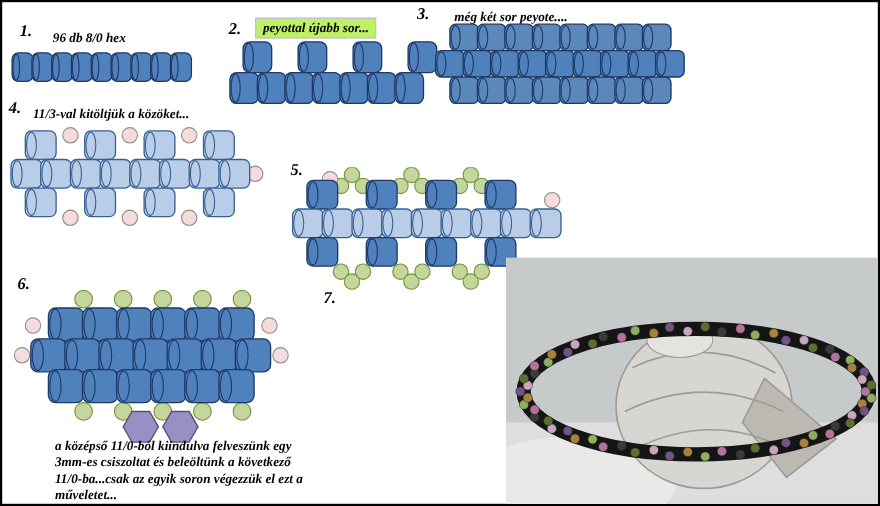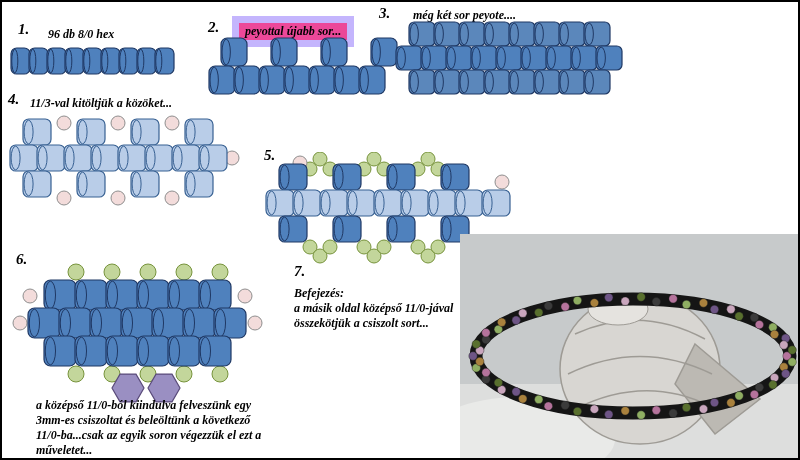--- a/index.html
+++ b/index.html
@@ -3,21 +3,21 @@
 <meta charset="utf-8">
 <style>
   html,body{margin:0;padding:0;background:#fff}
   .canvas{
     position:relative;width:800px;height:460px;background:#ffffff;
     border:2px solid #000;box-sizing:border-box;overflow:hidden;
     font-family:"Liberation Serif",serif;color:#000;
   }
   .num{position:absolute;font-size:15px;font-weight:bold;font-style:italic;line-height:1;}
   .cap{position:absolute;font-size:12px;font-weight:bold;font-style:italic;line-height:1.25;white-space:pre-line;}
-  .boxed{border:7px solid #c4b5fd;padding:1px 6px;background:#ec4899;}
+  .boxed{border:1px solid #c4b5fd;padding:1px 6px;background:#bef264;}
   svg.diag,svg.photo{position:absolute;display:block;}
 </style>
 </head>
 <body>
 
 <div class="canvas">
 
   <span class="num" style="left:16px;top:20px">1.</span>
   <span class="cap" style="left:46px;top:25px">96 db 8/0 hex</span>
   <svg class="diag" style="left:8px;top:42px" width="170" height="34" viewBox="0 0 170 34">
@@ -276,26 +276,23 @@
       <ellipse cx="102.4" cy="91" rx="5.12" ry="13.8" fill="#4f81bd" stroke="#1f3864" stroke-width="1"></ellipse>
       <rect x="127" y="76" width="32" height="30" rx="6.6" fill="#4f81bd" stroke="#1f3864" stroke-width="1.2"></rect>
       <ellipse cx="133.4" cy="91" rx="5.12" ry="13.8" fill="#4f81bd" stroke="#1f3864" stroke-width="1"></ellipse>
       <rect x="158" y="76" width="32" height="30" rx="6.6" fill="#4f81bd" stroke="#1f3864" stroke-width="1.2"></rect>
       <ellipse cx="164.4" cy="91" rx="5.12" ry="13.8" fill="#4f81bd" stroke="#1f3864" stroke-width="1"></ellipse>
       <rect x="189" y="76" width="32" height="30" rx="6.6" fill="#4f81bd" stroke="#1f3864" stroke-width="1.2"></rect>
       <ellipse cx="195.4" cy="91" rx="5.12" ry="13.8" fill="#4f81bd" stroke="#1f3864" stroke-width="1"></ellipse>
       <polygon points="102,128 110,114.08 126,114.08 134,128 126,141.92 110,141.92" fill="#9a8fc2" stroke="#5a4b7a" stroke-width="1.2"></polygon>
       <polygon points="138,128 146,114.08 162,114.08 170,128 162,141.92 146,141.92" fill="#9a8fc2" stroke="#5a4b7a" stroke-width="1.2"></polygon>
     </svg>
-  <span class="cap" style="left:34px;top:396px;width:238px">a középső 11/0-ból kiindulva felveszünk egy 3mm-es csiszoltat és beleöltünk a következő 11/0-ba...csak az egyik soron végezzük el ezt a műveletet...</span>
+  <span class="cap" style="left:48px;top:396px;width:238px">a középső 11/0-ból kiindulva felveszünk egy 3mm-es csiszoltat és beleöltünk a következő 11/0-ba...csak az egyik soron végezzük el ezt a műveletet...</span>
 
   <span class="num" style="left:292px;top:262px">7.</span>
-  <span class="cap" style="left:292px;top:284px;width:190px">Befejezés:
-a másik oldal középső 11/0-jával
-összekötjük a csiszolt sort...</span>
 
   <svg class="photo" style="left:458px;top:232px" width="342" height="228" viewBox="0 0 342 228">
       <rect x="0" y="0" width="342" height="228" fill="#c7cacb"></rect>
       <rect x="0" y="150" width="342" height="78" fill="#dddedd"></rect>
       <ellipse cx="60" cy="205" rx="95" ry="42" fill="#e9eae8"></ellipse>
       <ellipse cx="180" cy="135" rx="80" ry="75" fill="#d8d6d2" stroke="#9e9b95" stroke-width="1.5"></ellipse>
       <polygon points="235,110 300,165 255,200 215,150" fill="#bcb9b3" stroke="#9e9b95" stroke-width="1.5"></polygon>
       <path d="M115,100 Q180,70 245,105" fill="none" stroke="#9e9b95" stroke-width="1.5"></path>
       <path d="M108,140 Q180,105 252,140" fill="none" stroke="#9e9b95" stroke-width="1.5"></path>
       <path d="M115,175 Q185,140 250,172" fill="none" stroke="#9e9b95" stroke-width="1.5"></path>

